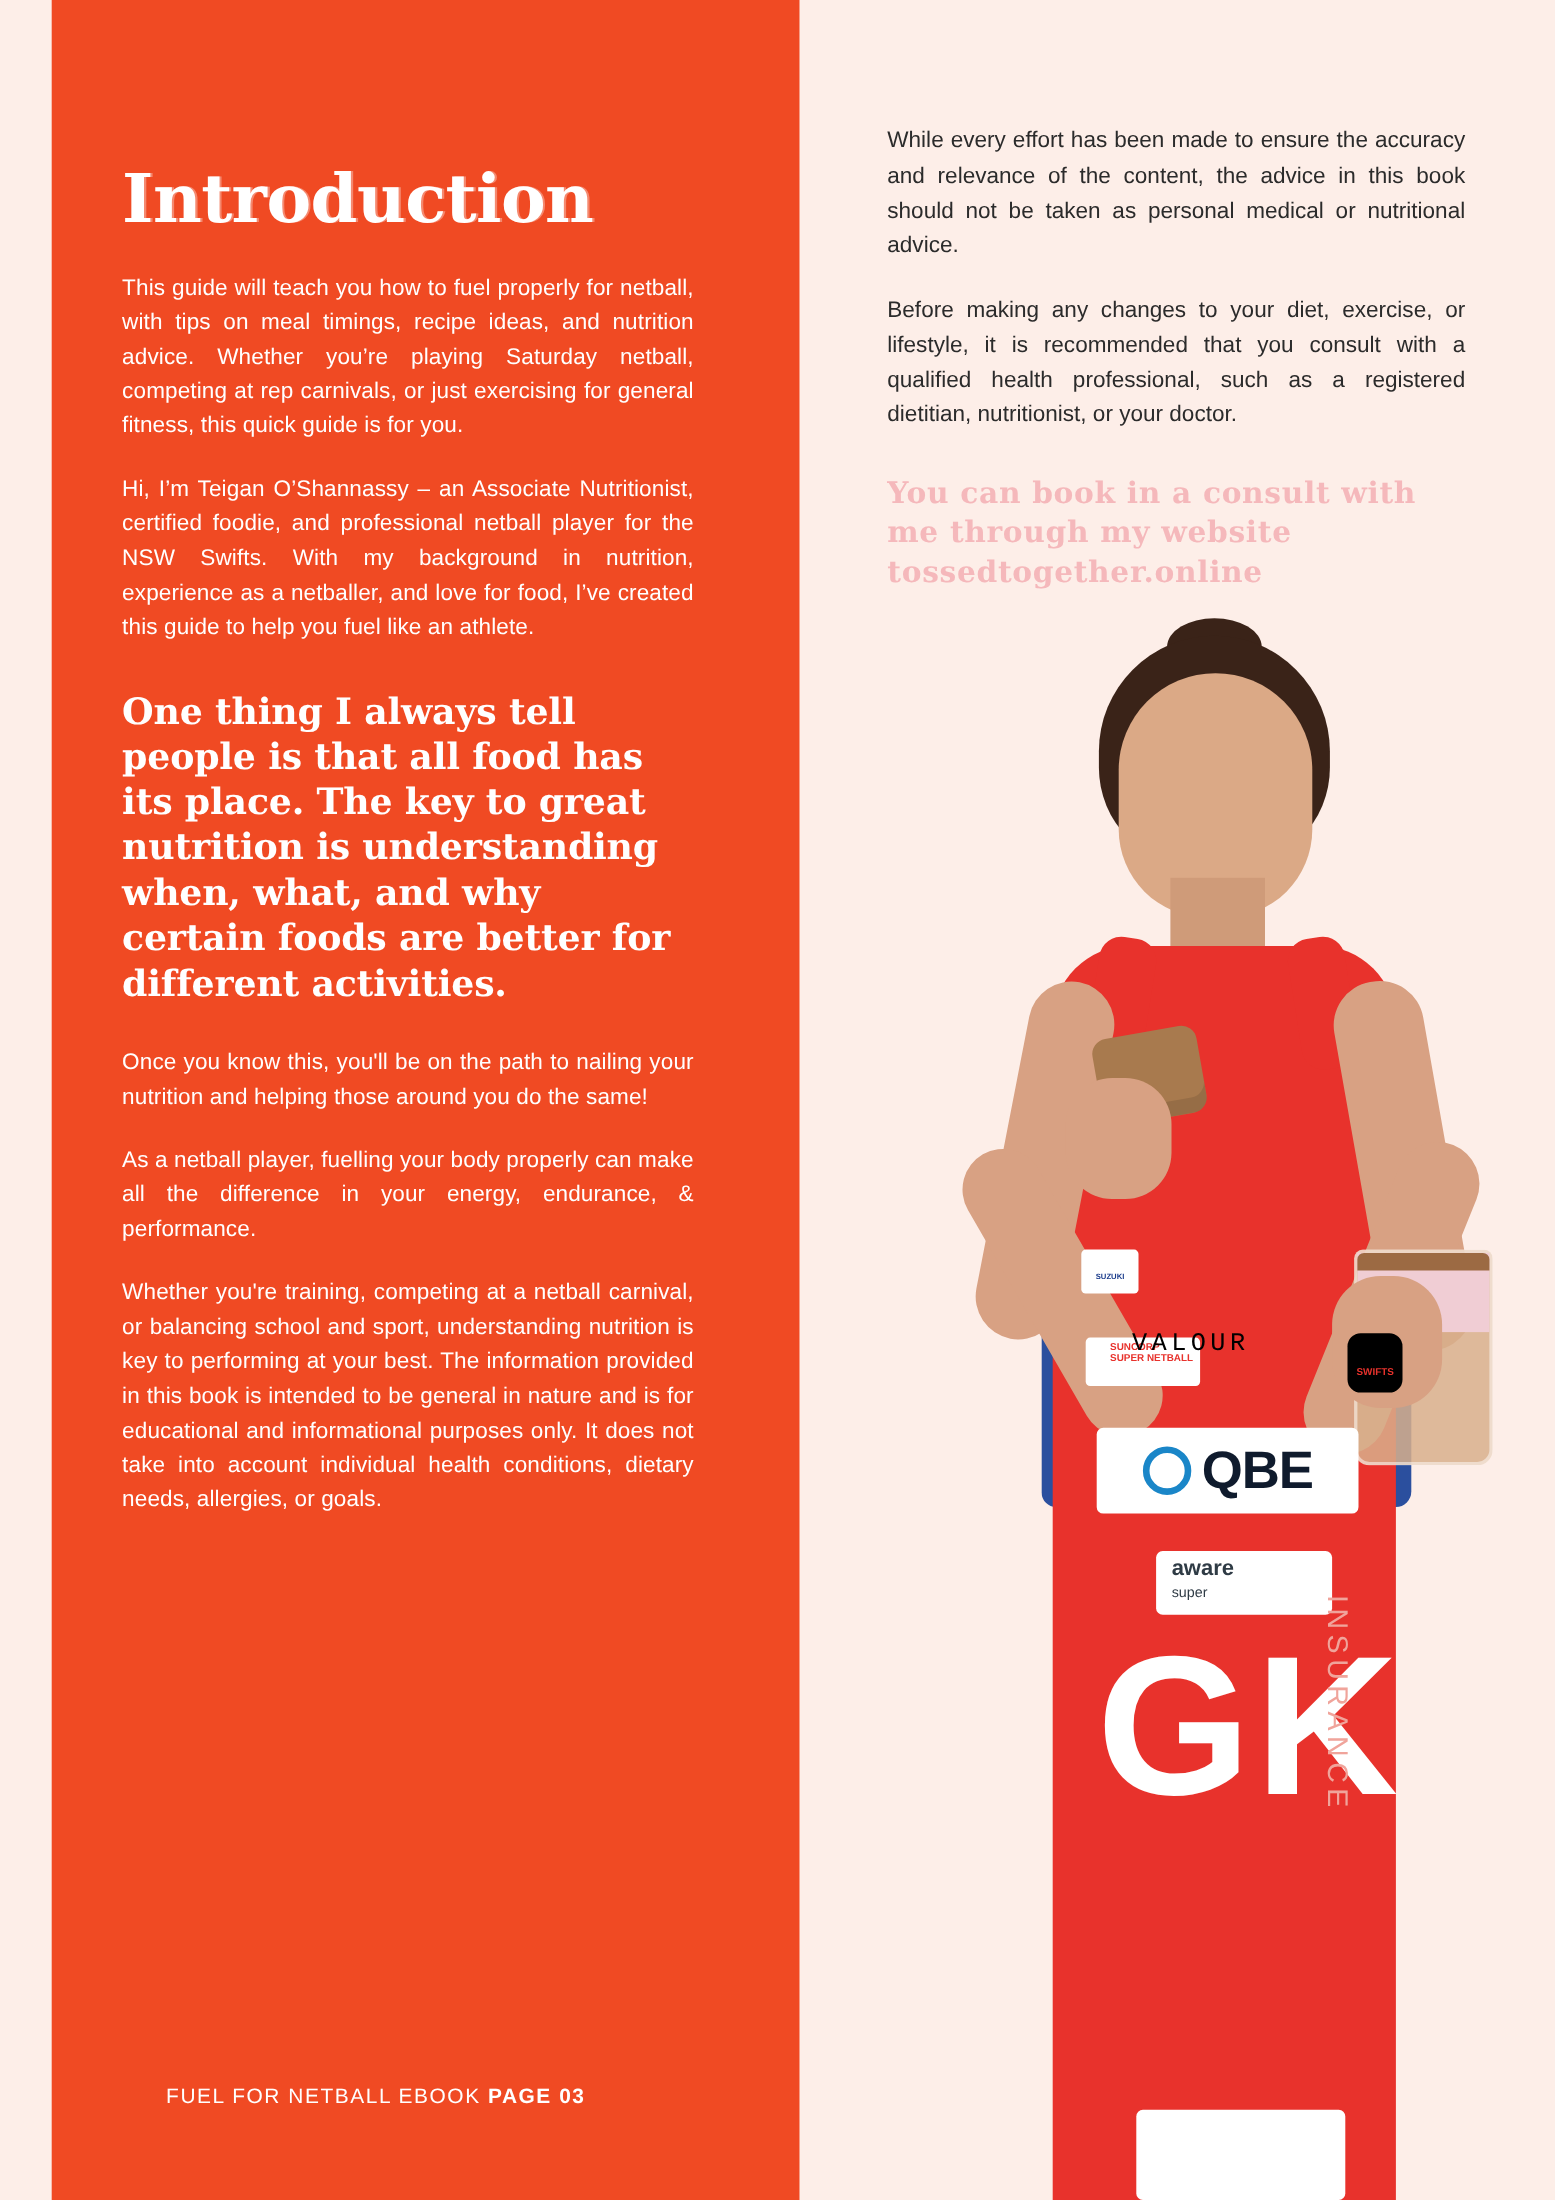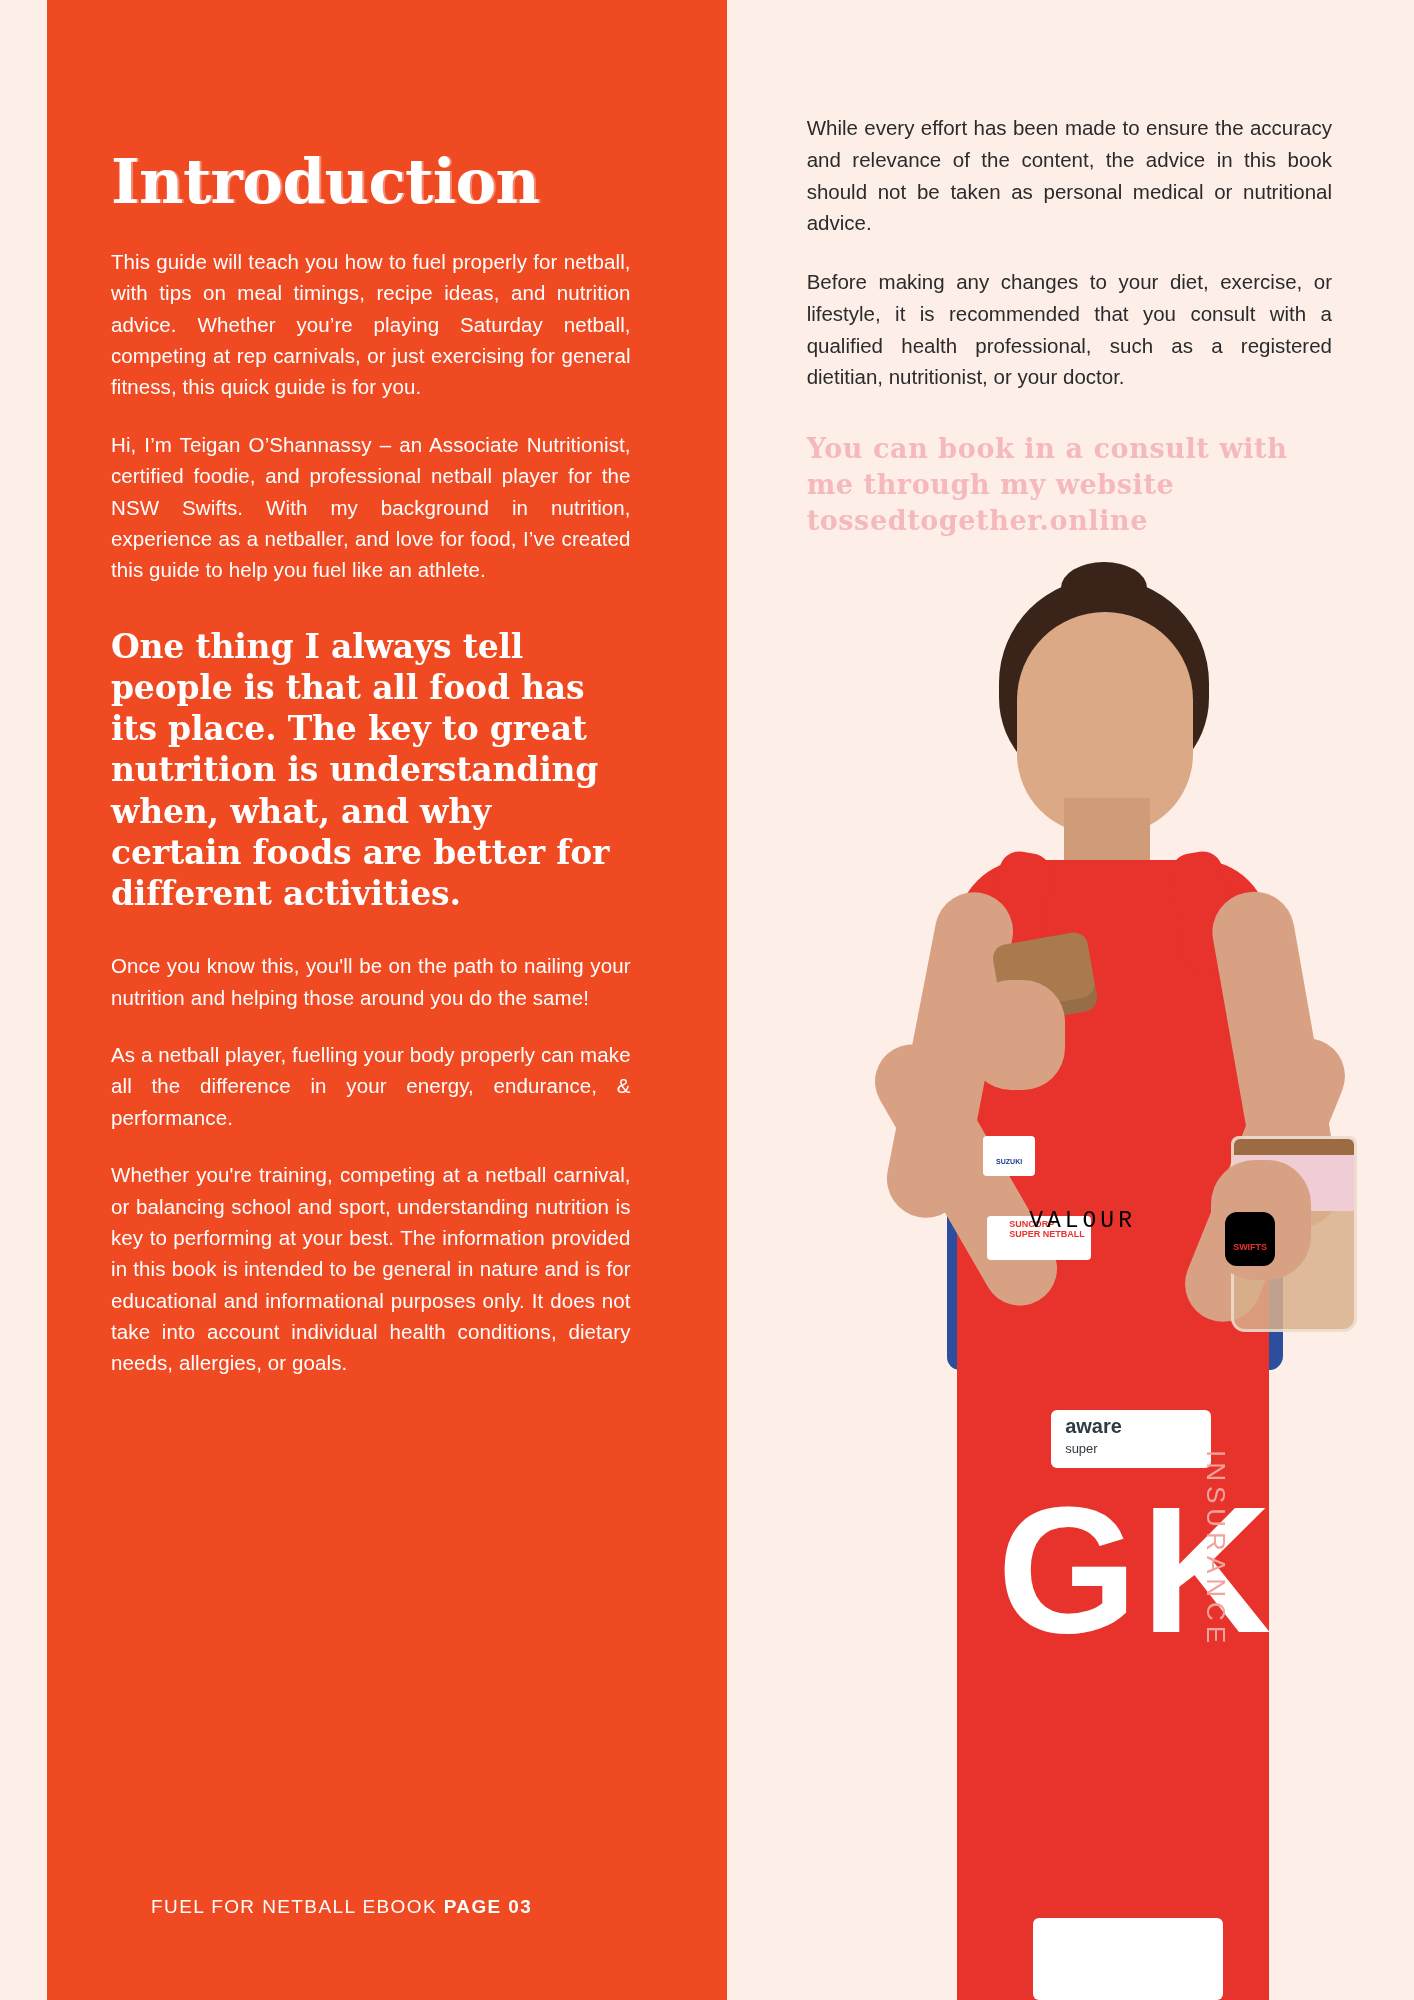--- a/index.html
+++ b/index.html
@@ -420,20 +420,24 @@
             <div class="glass-dust"></div>
           </div>
         </div>
         <div class="hand-r"></div>
 
         <div class="patch-suzuki">SUZUKI</div>
         <div class="patch-suncorp">SUNCORP SUPER NETBALL</div>
         <div class="patch-swifts">SWIFTS</div>
         <div class="valour">VALOUR</div>
 
+        <div class="bib">
+          <span class="bib-mark"></span>
+          <span class="bib-text">QBE</span>
+        </div>
 
         <div class="patch-aware">
           <span>aware</span><br>
           <span class="small">super</span>
         </div>
 
         <div class="gk">GK</div>
         <div class="insurance">INSURANCE</div>
         <div class="bottom-patch"></div>
       </div>

